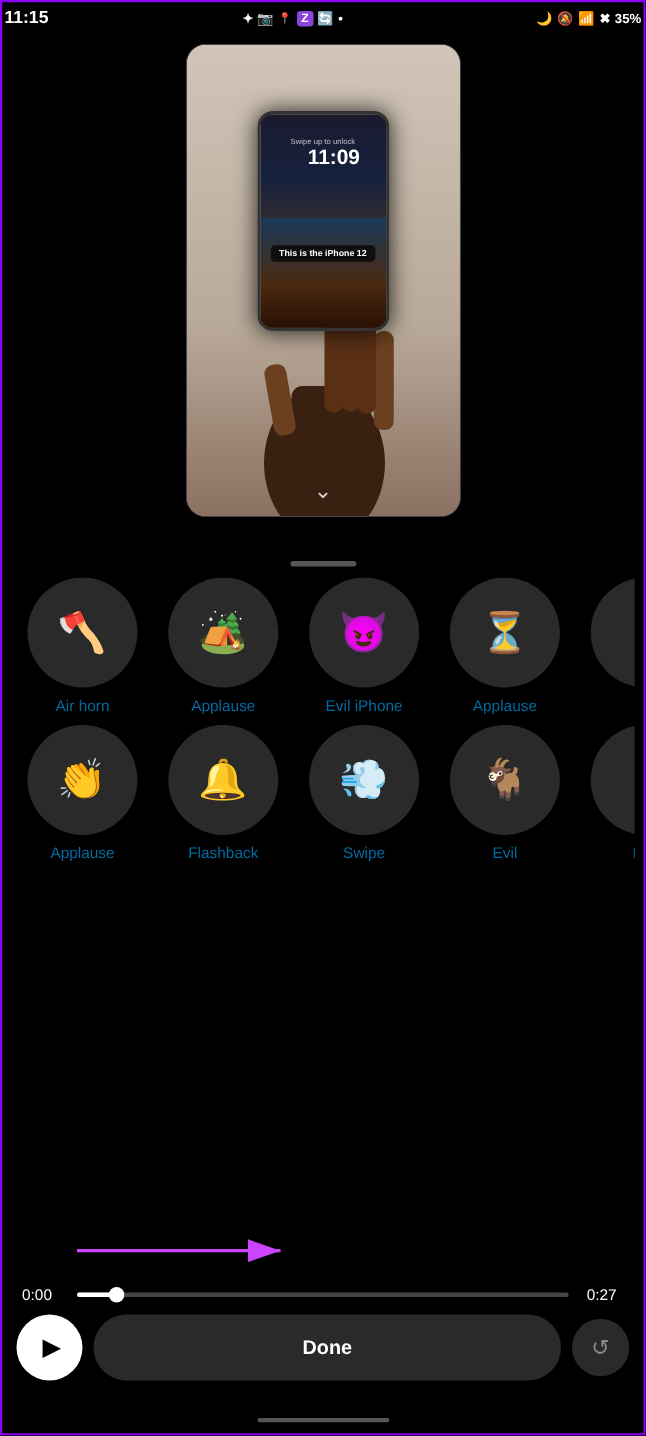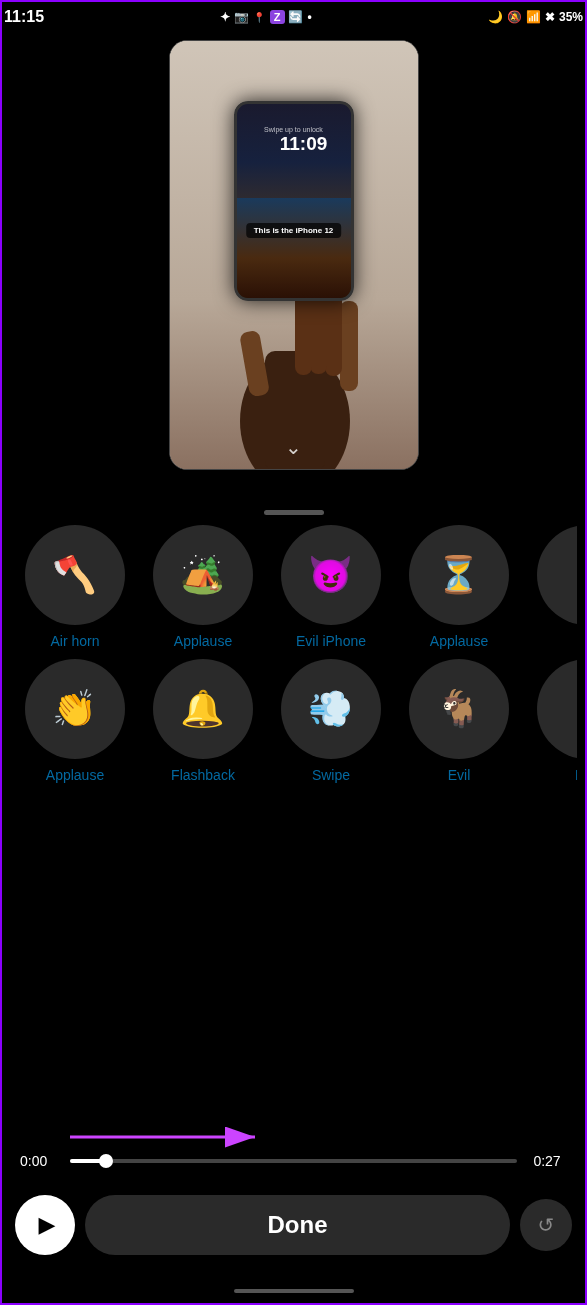--- a/index.html
+++ b/index.html
@@ -185,21 +185,21 @@
       bottom: 120px;
       left: 0;
       right: 0;
       padding: 0 20px;
     }
 
     .timeline-row {
       display: flex;
       align-items: center;
       gap: 10px;
-      margin-bottom: 16px;
+      margin-bottom: 0;
     }
 
     .time-label {
       color: #fff;
       font-size: 14px;
       min-width: 40px;
     }
 
     .timeline-track {
       flex: 1;
@@ -267,21 +267,21 @@
       font-size: 22px;
       margin-left: 4px;
     }
 
     .done-button {
       flex: 1;
       height: 60px;
       border-radius: 30px;
       background: #2a2a2a;
       color: #fff;
-      font-size: 24px;
+      font-size: 18px;
       font-weight: 600;
       border: none;
       cursor: pointer;
       display: flex;
       align-items: center;
       justify-content: center;
     }
 
     .reset-button {
       width: 52px;

